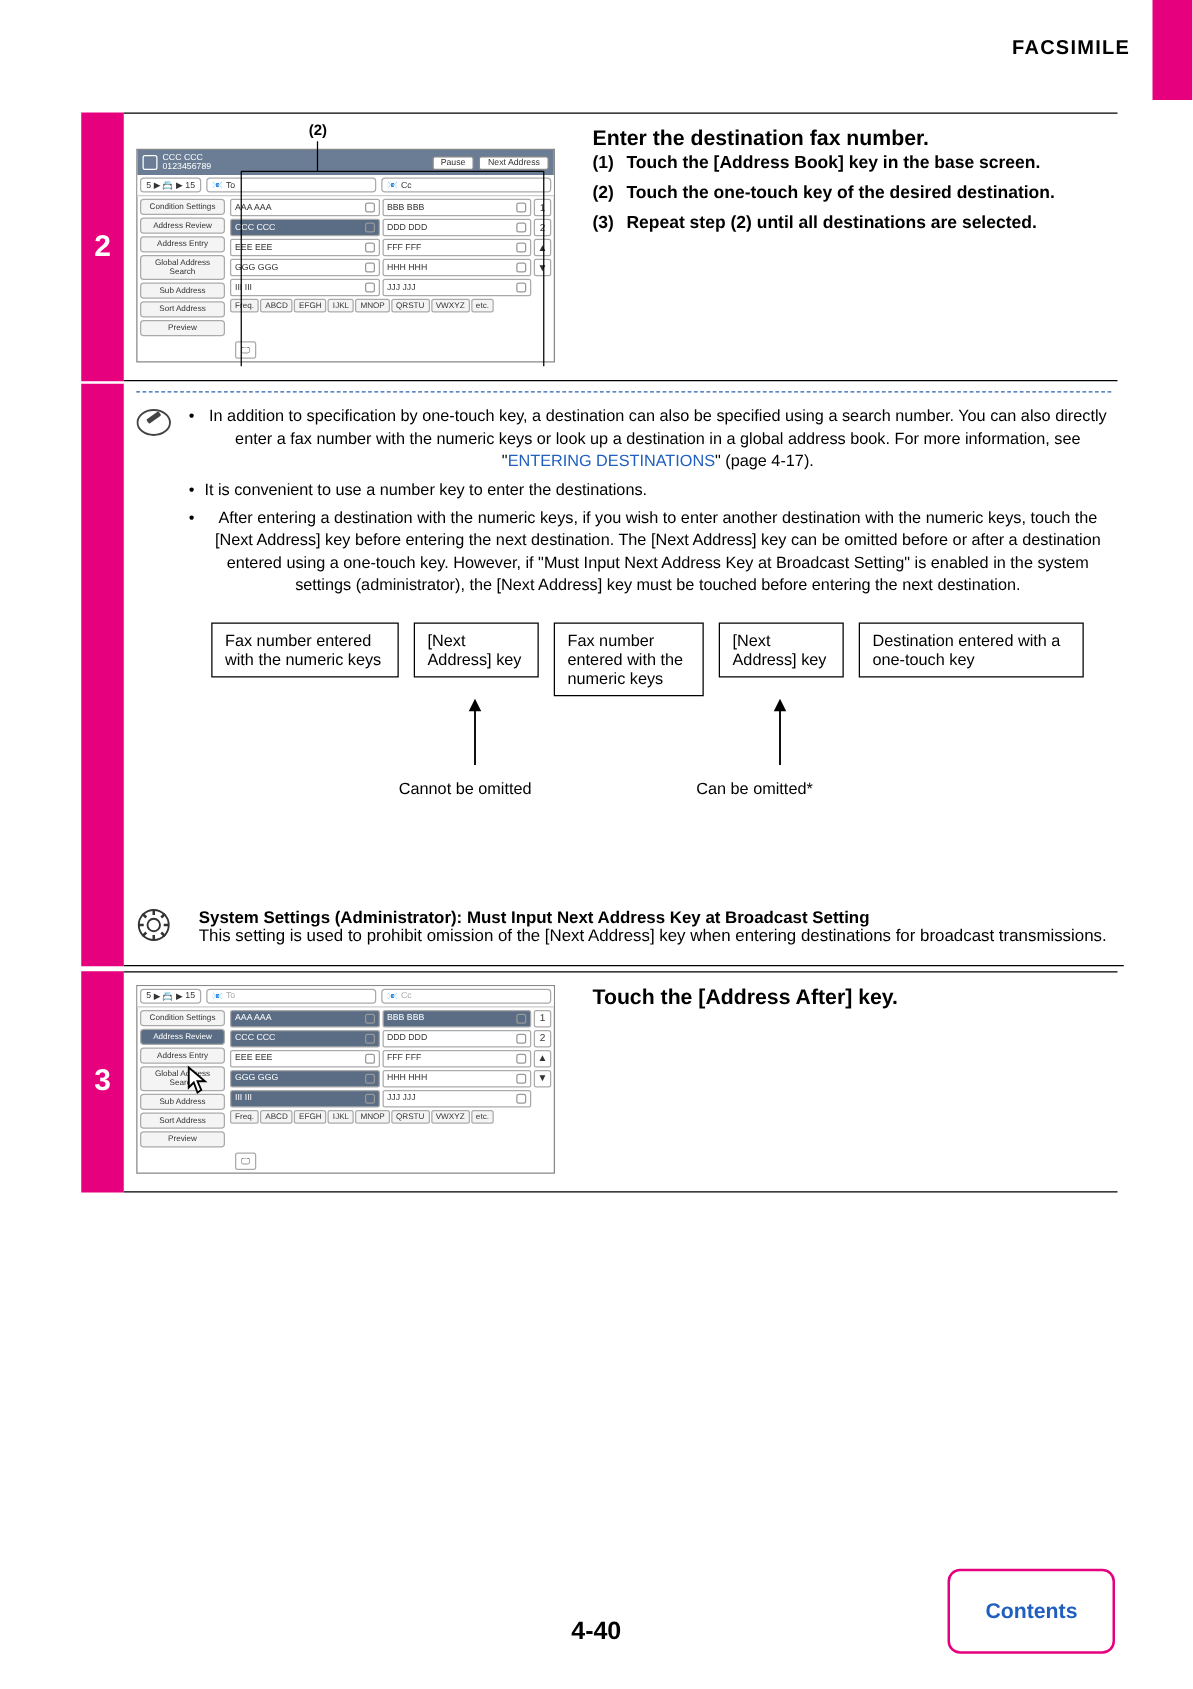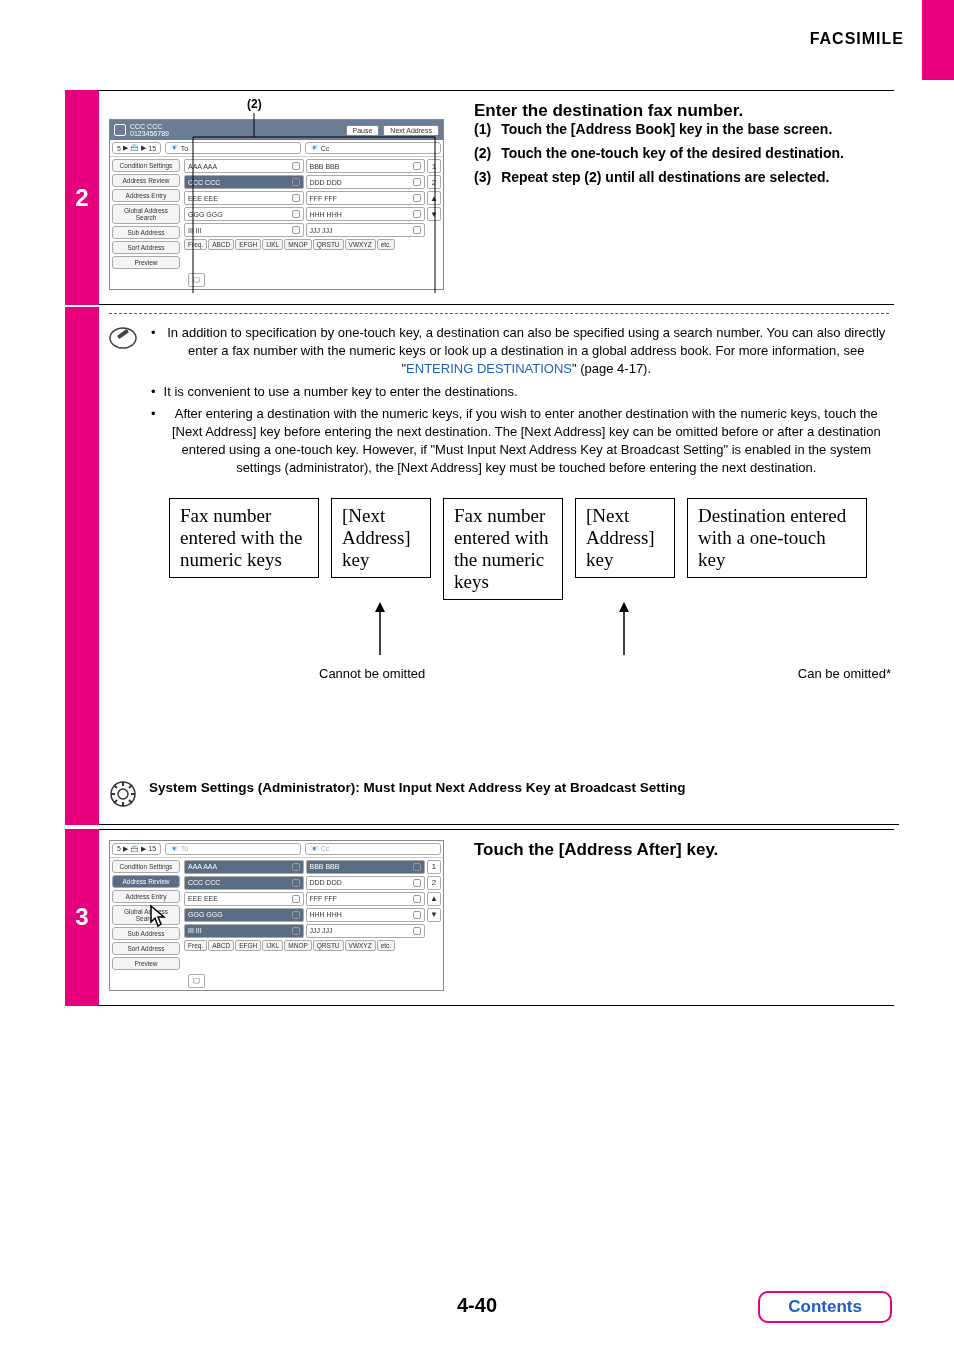--- a/index.html
+++ b/index.html
@@ -144,42 +144,42 @@
   .notes-icon svg{display:block;}
   .notes-list { flex:1; font-size:13px; line-height:1.4;}
   .notes-list ul { list-style:none;}
   .notes-list li { display:flex; margin-bottom:4px;}
   .notes-list li:before { content:"•"; margin-right:8px;}
   .link { color:#1f5fbf;}
 
   
   .flow-area { margin-top:16px; margin-left:60px; }
   .flow-row { display:flex; gap:12px; align-items:flex-start;}
-  .flow-box { border:1px solid #000; padding:6px 10px; font-size:19px;font-family:Liberation Serif, serif; }
-
-  
-  .admin-wrap { display:flex; gap:10px; margin-top:34px; border-top: none;}
+  .flow-box { border:1px solid #000; padding:6px 10px; font-size:13px; }
+
+  
+  .admin-wrap { display:flex; gap:20px; margin-top:23px; border-top: none;}
   .admin-icon {width:30px; flex-shrink:0;}
   .admin-icon svg{display:block;}
   .admin-txt { flex:1; font-size:13.5px;}
 
   
   .step3-title { font-weight:bold; font-size:17px; }
 
   
   .page-num {
     position:absolute; bottom:34px; left:0; right:0; text-align:center;
     font-size:20px; font-weight:bold;
   }
   
   .contents-btn {
     position:absolute; bottom:28px; right:62px;
     border:2px solid #e6007e; border-radius:10px;
     color:#1f5fbf; font-weight:bold; font-size:17px;
-    padding:4px 28px;
+    padding:22px 28px;
   }
 
   .cursor-icon{position:absolute; pointer-events:none;}
   .cursor-icon svg{display:block;}
 
   .omit-notes { display:flex; gap:150px; margin-top:6px; margin-left:244px;}
   .omit-col { font-size:13px; }
 
 </style>
 </head>
@@ -366,21 +366,21 @@
         <div style="position:relative;height:60px;">
           <svg width="720" height="60">
             <line x1="211" y1="55" x2="211" y2="8" stroke="#000" stroke-width="1.5"></line>
             <polygon points="211,2 206,12 216,12" fill="#000"></polygon>
             <line x1="455" y1="55" x2="455" y2="8" stroke="#000" stroke-width="1.5"></line>
             <polygon points="455,2 450,12 460,12" fill="#000"></polygon>
           </svg>
         </div>
         <div class="omit-notes" style="margin-left:0; gap:0; display:block; position:relative;">
           <div style="position:absolute; left:150px; top:0;" class="omit-col">Cannot be omitted</div>
-          <div style="position:absolute; left:412px; top:0; width:310px;text-align:right;" class="omit-col">
+          <div style="position:absolute; left:388px; top:0; width:310px;" class="omit-col">
             <div>Can be omitted*</div>
           </div>
           <div style="height:80px;"></div>
         </div>
       </div>
 
       <div class="admin-wrap">
         <div class="admin-icon">
           <svg width="28" height="28" viewBox="0 0 28 28">
               <circle cx="14" cy="14" r="12" fill="none" stroke="#333" stroke-width="1.5"></circle>
@@ -392,20 +392,21 @@
                 <line x1="22" y1="14" x2="26" y2="14"></line>
                 <line x1="5" y1="5" x2="8" y2="8"></line>
                 <line x1="20" y1="20" x2="23" y2="23"></line>
                 <line x1="5" y1="23" x2="8" y2="20"></line>
                 <line x1="20" y1="8" x2="23" y2="5"></line>
               </g>
             </svg>
         </div>
         <div class="admin-txt">
           <div style="font-weight:bold;">System Settings (Administrator): Must Input Next Address Key at Broadcast Setting</div>
+          <div>This setting is used to prohibit omission of the [Next Address] key when entering destinations for broadcast transmissions.</div>
         </div>
       </div>
     </div>
   </div>
 
   <div style="height:4px;"></div>
 
   <div class="step-row">
     <div class="step-num">3</div>
     <div class="step-body">

